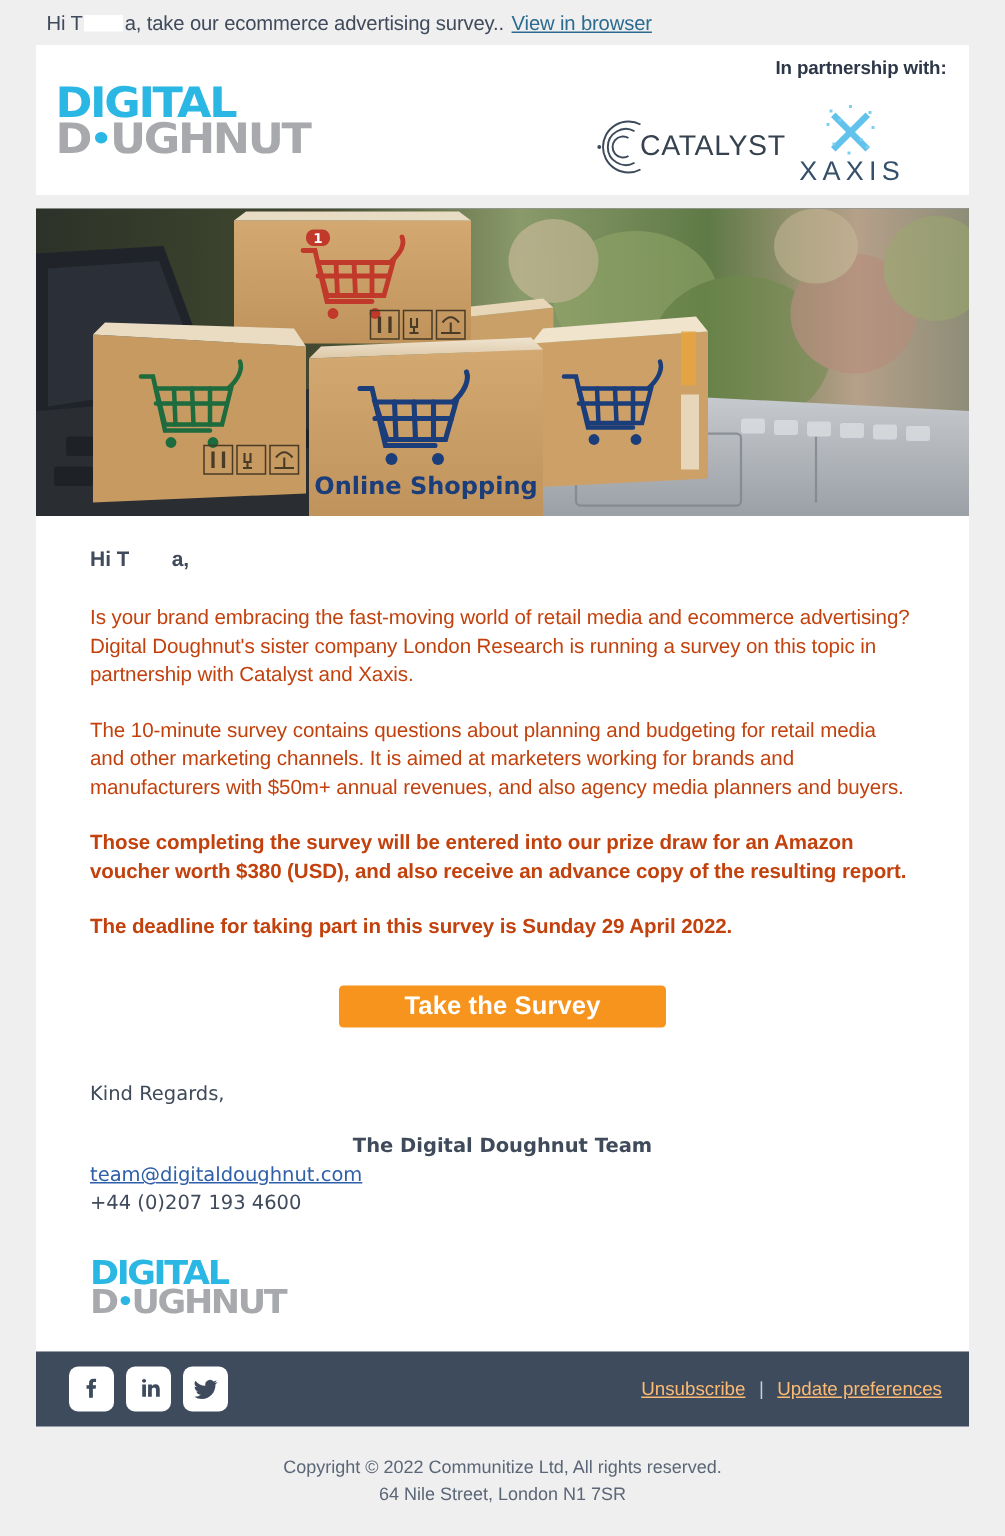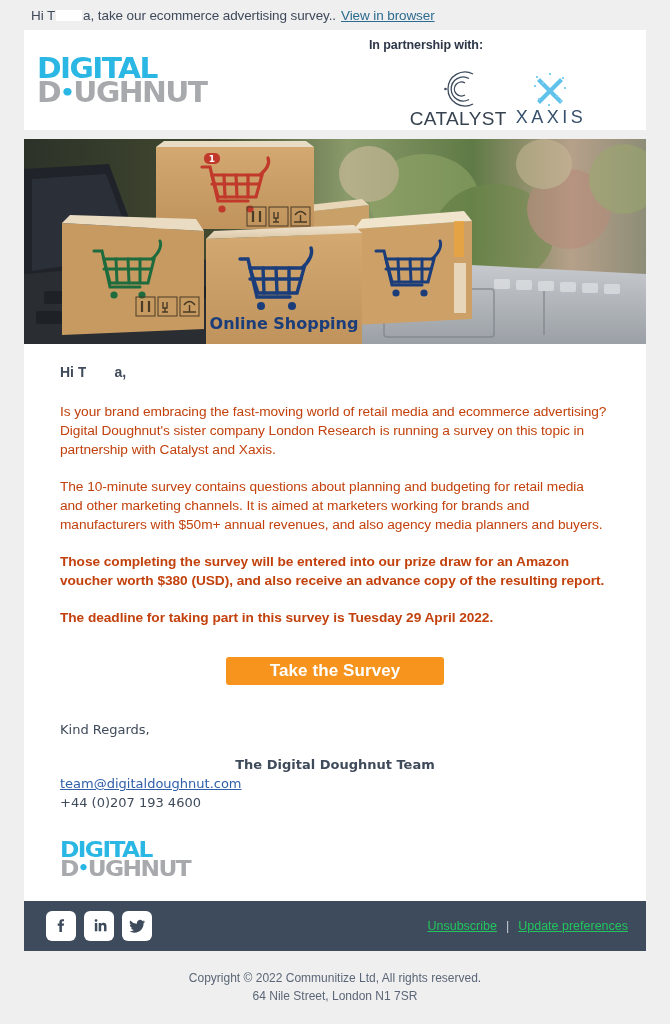--- a/index.html
+++ b/index.html
@@ -83,40 +83,39 @@
     color: #2bb7e4;
     font-size: 22px;
     vertical-align: 2px;
   }
 
   .partner {
     position: absolute;
     left: 345px;
     top: 8px;
     width: 262px;
-    text-align: left;
+    text-align: right;
   }
   .partner-label {
     font-size: 12.5px;
     font-weight: bold;
     color: #2d3748;
     letter-spacing: -0.1px;
   }
   .partner-logos {
     margin-top: 18px;
     display: flex;
     align-items: center;
     justify-content: center;
     gap: 7px;
   }
   .catalyst-mark {
     display: flex;
     align-items: center;
     color: #3c4a5c;
-    flex-direction: column;
   }
   .catalyst-word {
     font-family: "Liberation Sans", sans-serif;
     font-size: 19px;
     letter-spacing: 0.4px;
     color: #36424f;
     margin-left: -4px;
   }
   .xaxis-word {
     font-family: "Liberation Sans", sans-serif;
@@ -225,21 +224,21 @@
   .soc svg { display: block; }
   .footlinks {
     margin-left: auto;
     font-size: 12.5px;
     color: #dfe3e8;
     display: flex;
     align-items: center;
     gap: 9px;
   }
   .footlinks a {
-    color: #22c55e;
+    color: #fdba74;
     text-decoration: underline;
   }
   .footlinks .sep { color: #c6ced6; }
 
   
   .copyright {
     text-align: center;
     font-size: 12px;
     line-height: 1.55;
     color: #5b6676;
@@ -469,21 +468,21 @@
       </g>
     </svg>
   </div>
 
   <div class="body">
     <div class="greeting"><span>Hi T</span><span class="redact2"></span><span>a,</span></div>
 
     <p>Is your brand embracing the fast-moving world of retail media and ecommerce advertising? Digital Doughnut's sister company London Research is running a survey on this topic in partnership with Catalyst and Xaxis.</p>
     <p>The 10-minute survey contains questions about planning and budgeting for retail media and other marketing channels. It is aimed at marketers working for brands and manufacturers with $50m+ annual revenues, and also agency media planners and buyers.</p>
     <p class="bold">Those completing the survey will be entered into our prize draw for an Amazon voucher worth $380 (USD), and also receive an advance copy of the resulting report.</p>
-    <p class="bold">The deadline for taking part in this survey is Tuesday 29 April 2022.</p>
+    <p class="bold">The deadline for taking part in this survey is Sunday 29 April 2022.</p>
 
     <div class="cta-row">
       <button class="cta">Take the Survey</button>
     </div>
 
     <div class="sign-off">
       <div class="kind">Kind Regards,</div>
       <div class="team">The Digital Doughnut Team</div>
       <div><a href="#">team@digitaldoughnut.com</a></div>
       <div class="phone">+44 (0)207 193 4600</div>

